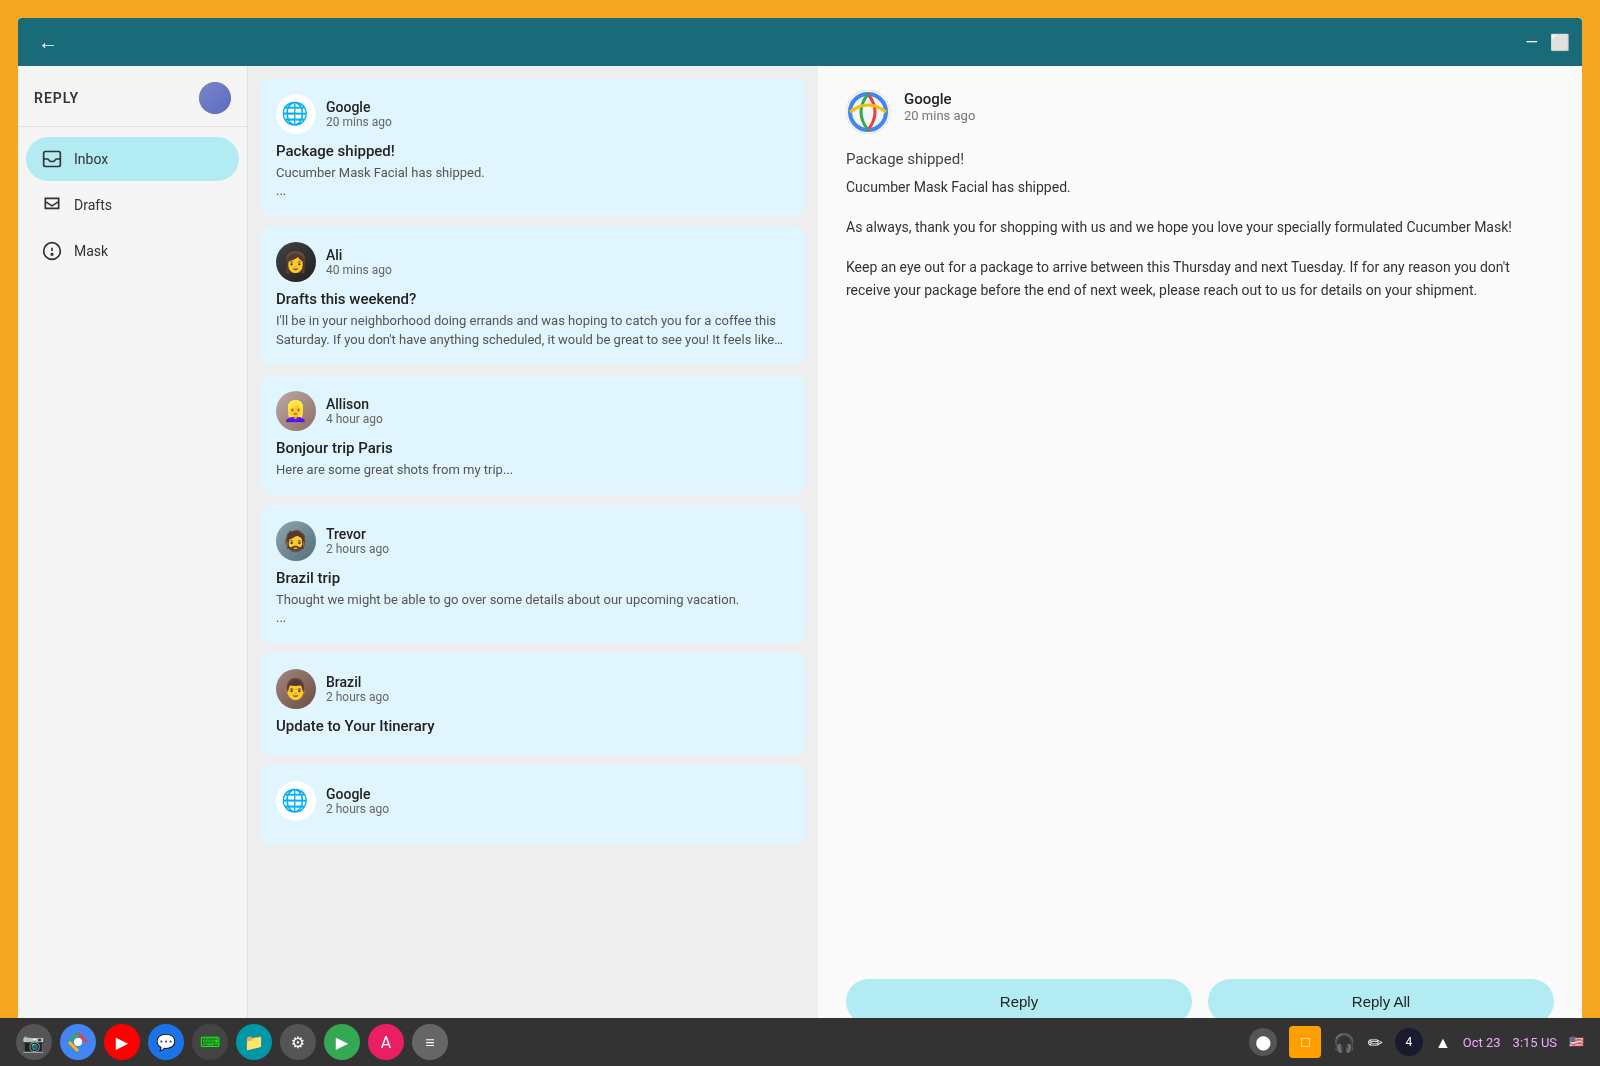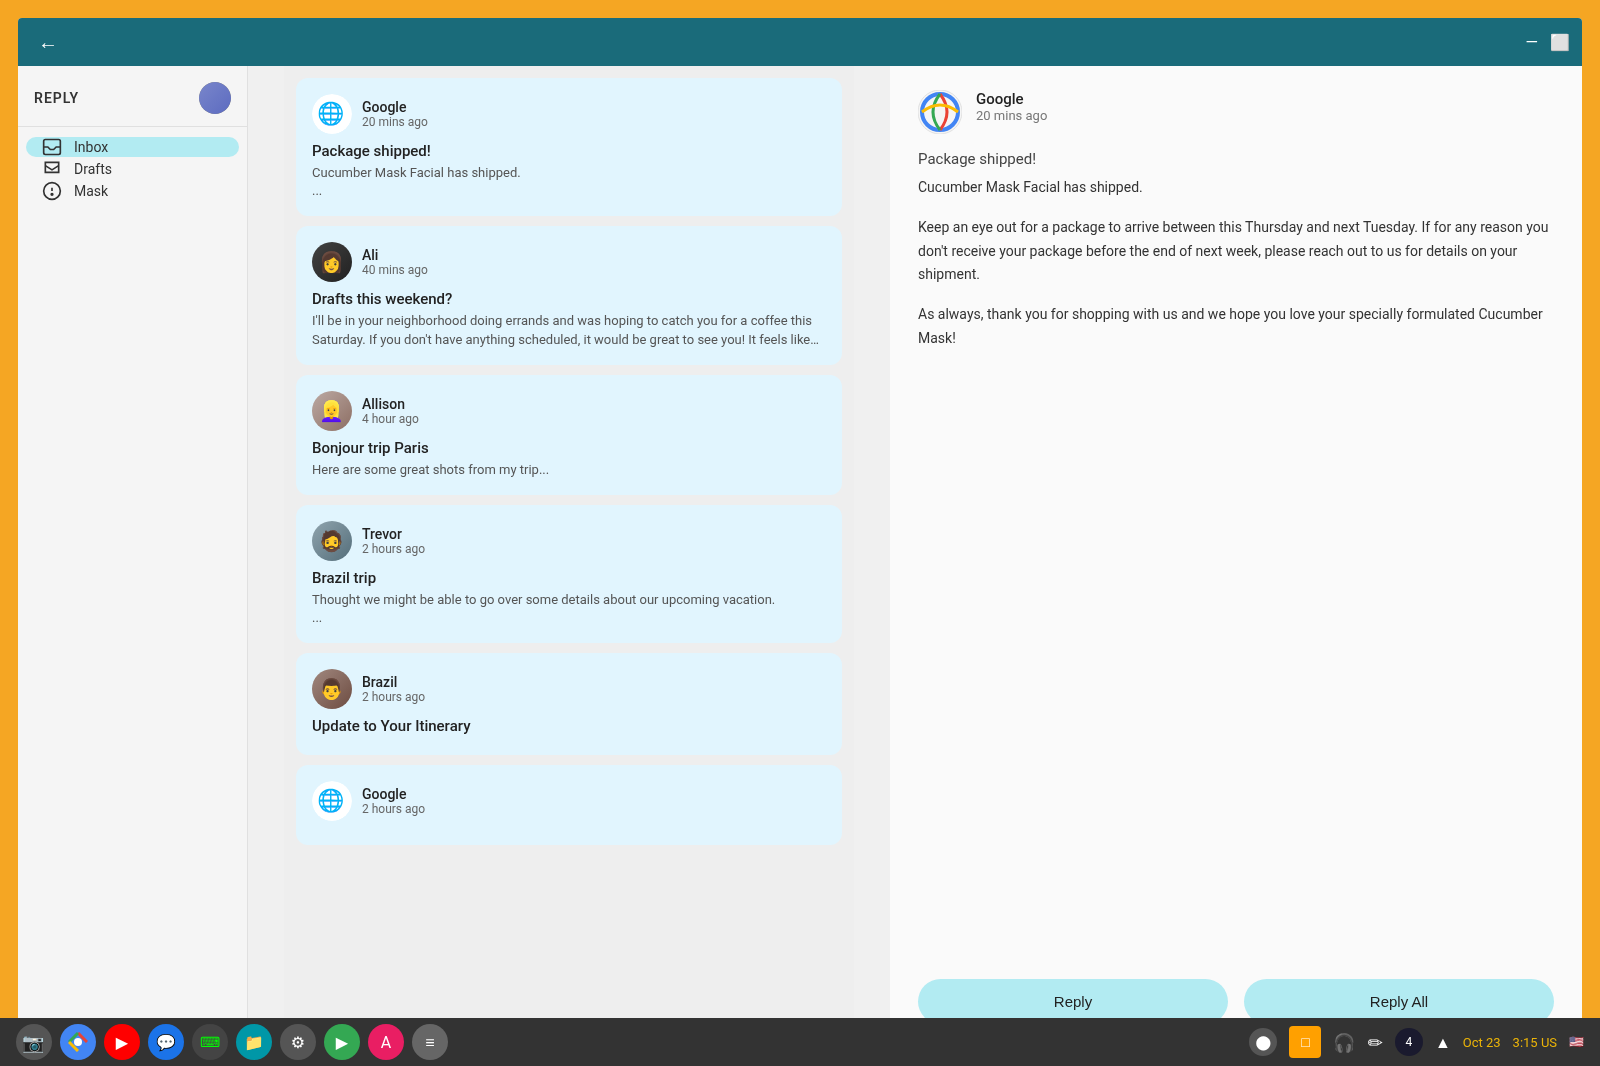--- a/index.html
+++ b/index.html
@@ -54,21 +54,20 @@
       color: white;
       font-size: 16px;
       cursor: pointer;
     }
 
     
     .main-layout {
       display: flex;
       flex: 1;
       overflow: hidden;
-      gap: 36px;
     }
 
     
     .sidebar {
       width: 230px;
       background: #f5f5f5;
       border-right: 1px solid #e0e0e0;
       display: flex;
       flex-direction: column;
       flex-shrink: 0;
@@ -109,21 +108,21 @@
     }
 
     .sidebar-nav {
       padding: 8px 0;
       flex: 1;
     }
 
     .nav-item {
       display: flex;
       align-items: center;
-      padding: 0 16px;
+      padding: 12px 16px;
       cursor: pointer;
       border-radius: 24px;
       margin: 2px 8px;
       gap: 12px;
     }
 
     .nav-item.active {
       background: #b2ebf2;
     }
 
@@ -313,21 +312,21 @@
 
     .taskbar-system {
       display: flex;
       align-items: center;
       gap: 12px;
       color: white;
       font-size: 13px;
     }
 
     .taskbar-time {
-      color: #eab308;
+      color: #f0abfc;
       font-size: 13px;
     }
 
     
     .google-avatar {
       width: 40px;
       height: 40px;
       position: relative;
     }
 
@@ -561,22 +560,22 @@
         <div>
           <div class="detail-sender-name">Google</div>
           <div class="detail-sender-time">20 mins ago</div>
         </div>
       </div>
 
       <div class="detail-subject">Package shipped!</div>
 
       <div class="detail-body">
         <p>Cucumber Mask Facial has shipped.</p>
+        <p>As always, thank you for shopping with us and we hope you love your specially formulated Cucumber Mask!</p>
         <p>Keep an eye out for a package to arrive between this Thursday and next Tuesday. If for any reason you don't receive your package before the end of next week, please reach out to us for details on your shipment.</p>
-        <p>As always, thank you for shopping with us and we hope you love your specially formulated Cucumber Mask!</p>
       </div>
 
       <div class="detail-actions">
         <button class="action-btn">Reply</button>
         <button class="action-btn">Reply All</button>
       </div>
     </div>
 
   </div>
 </div>

